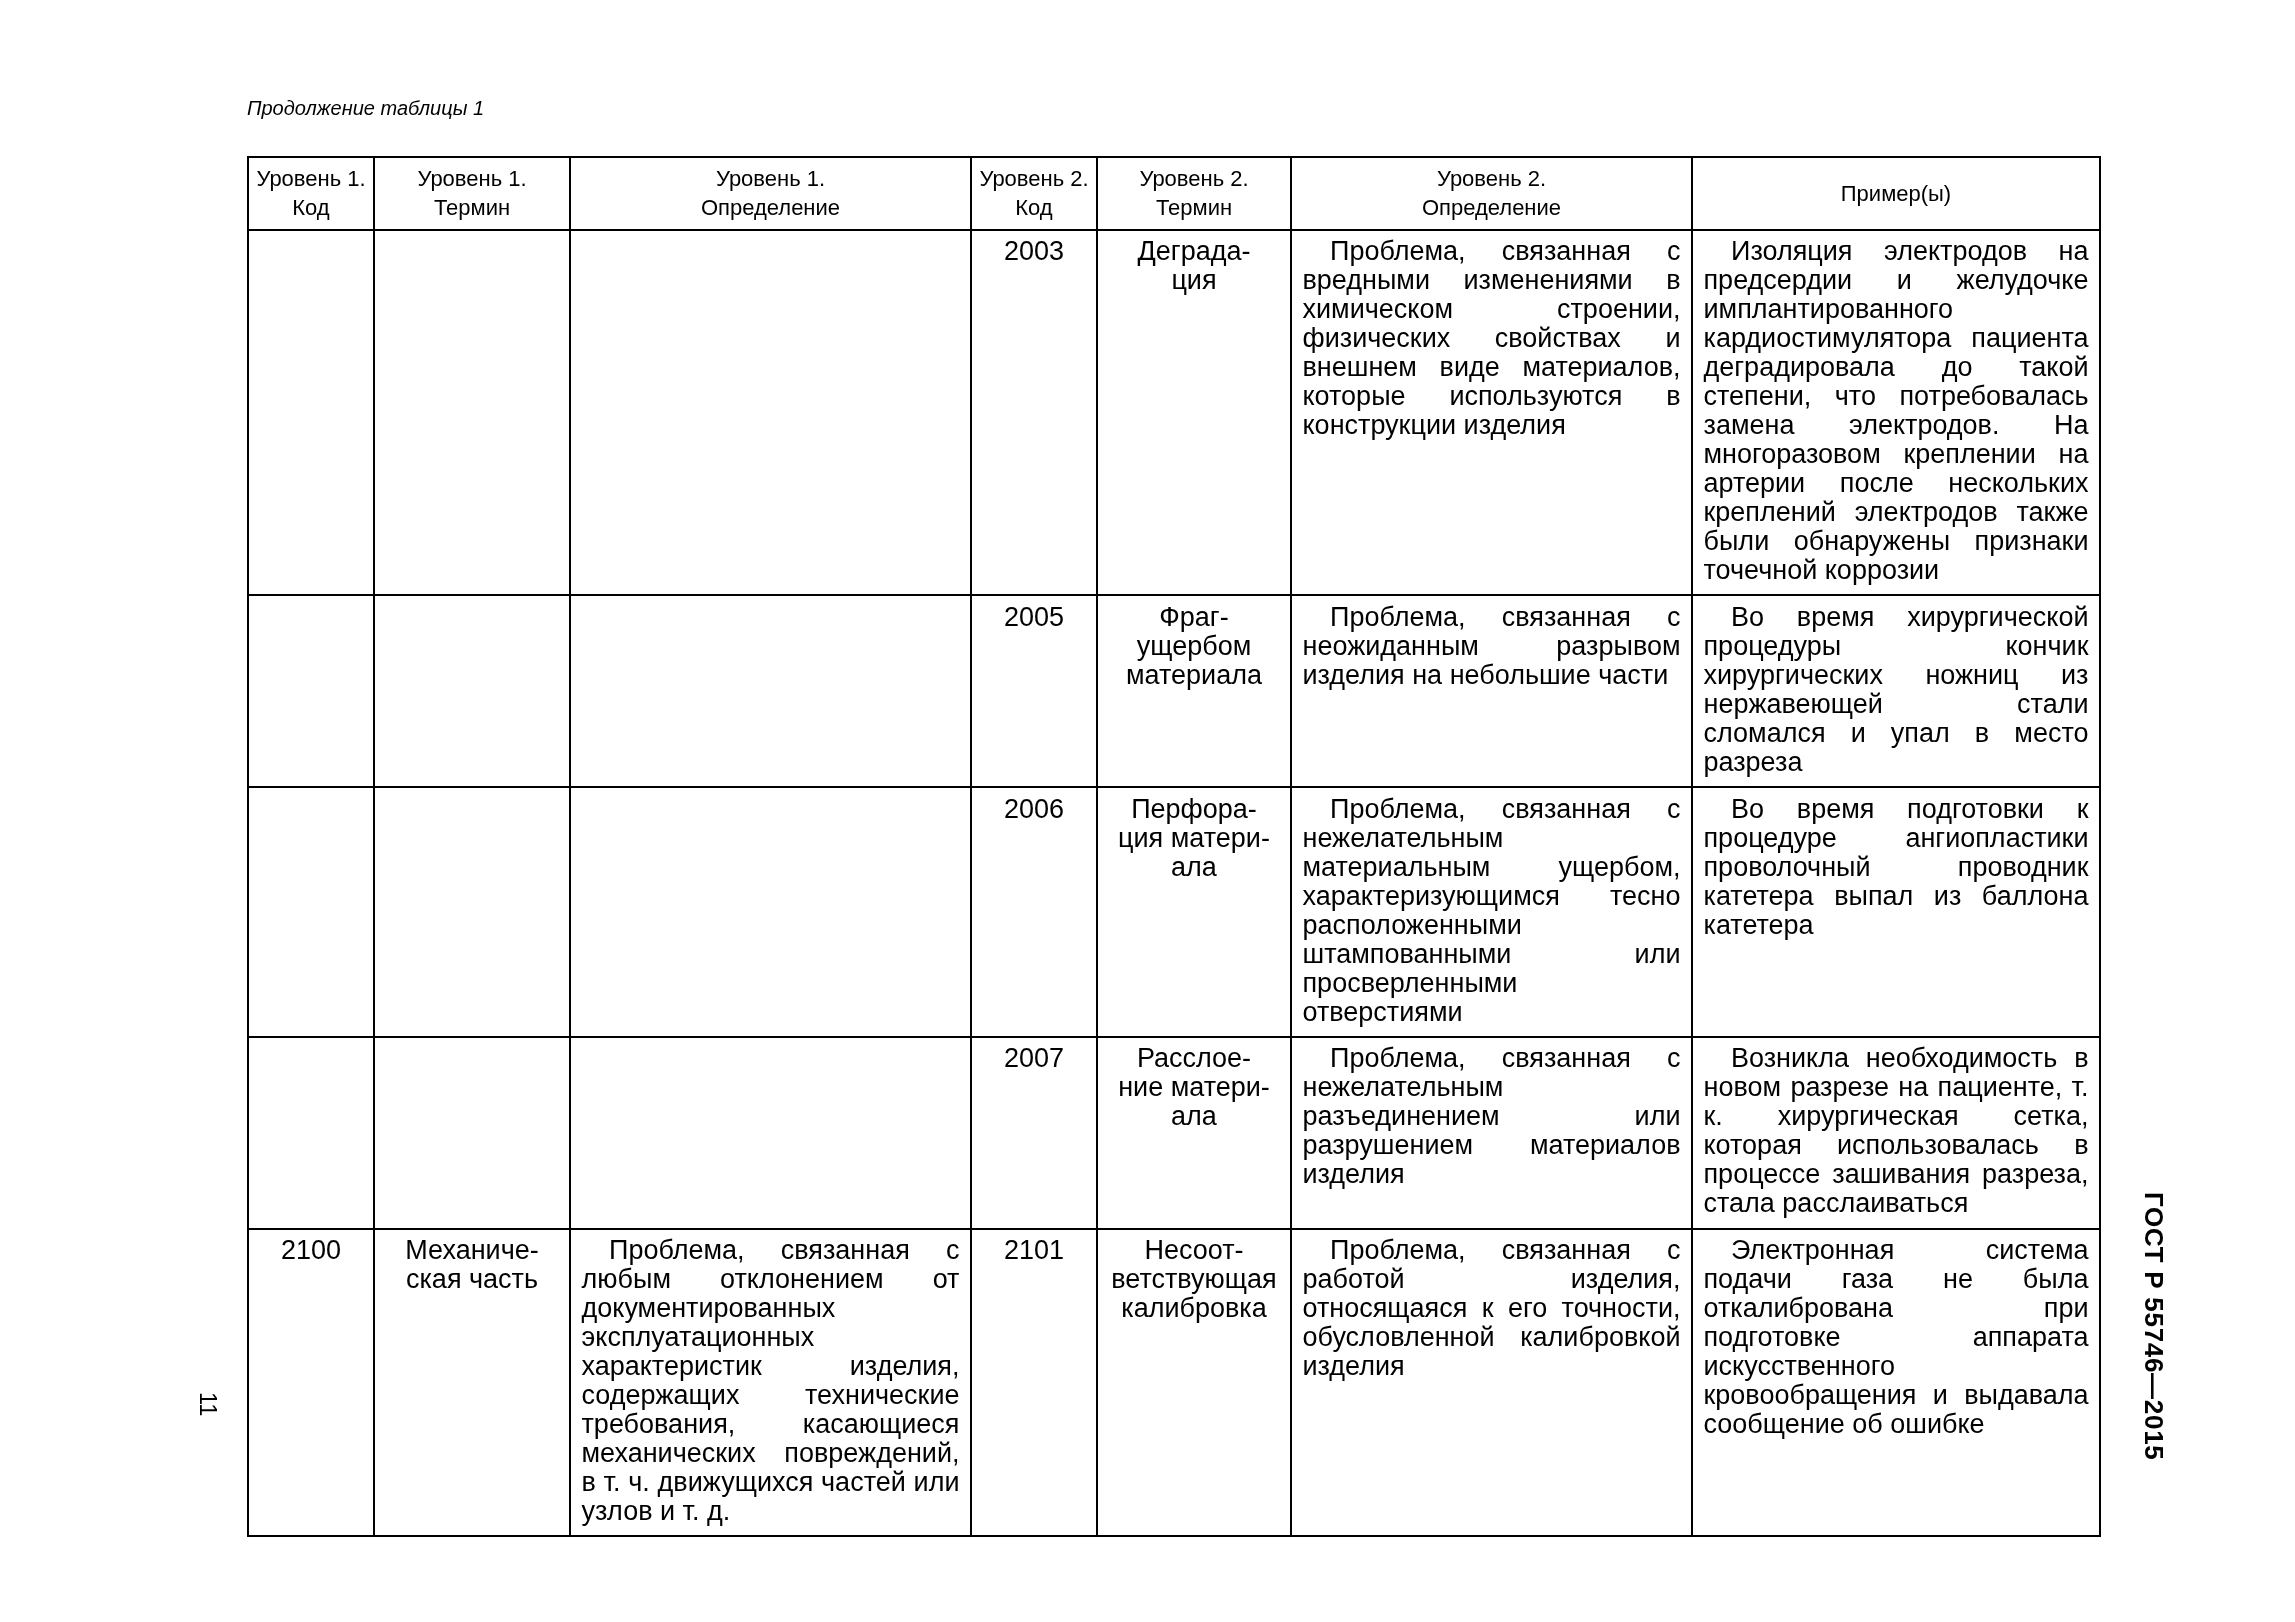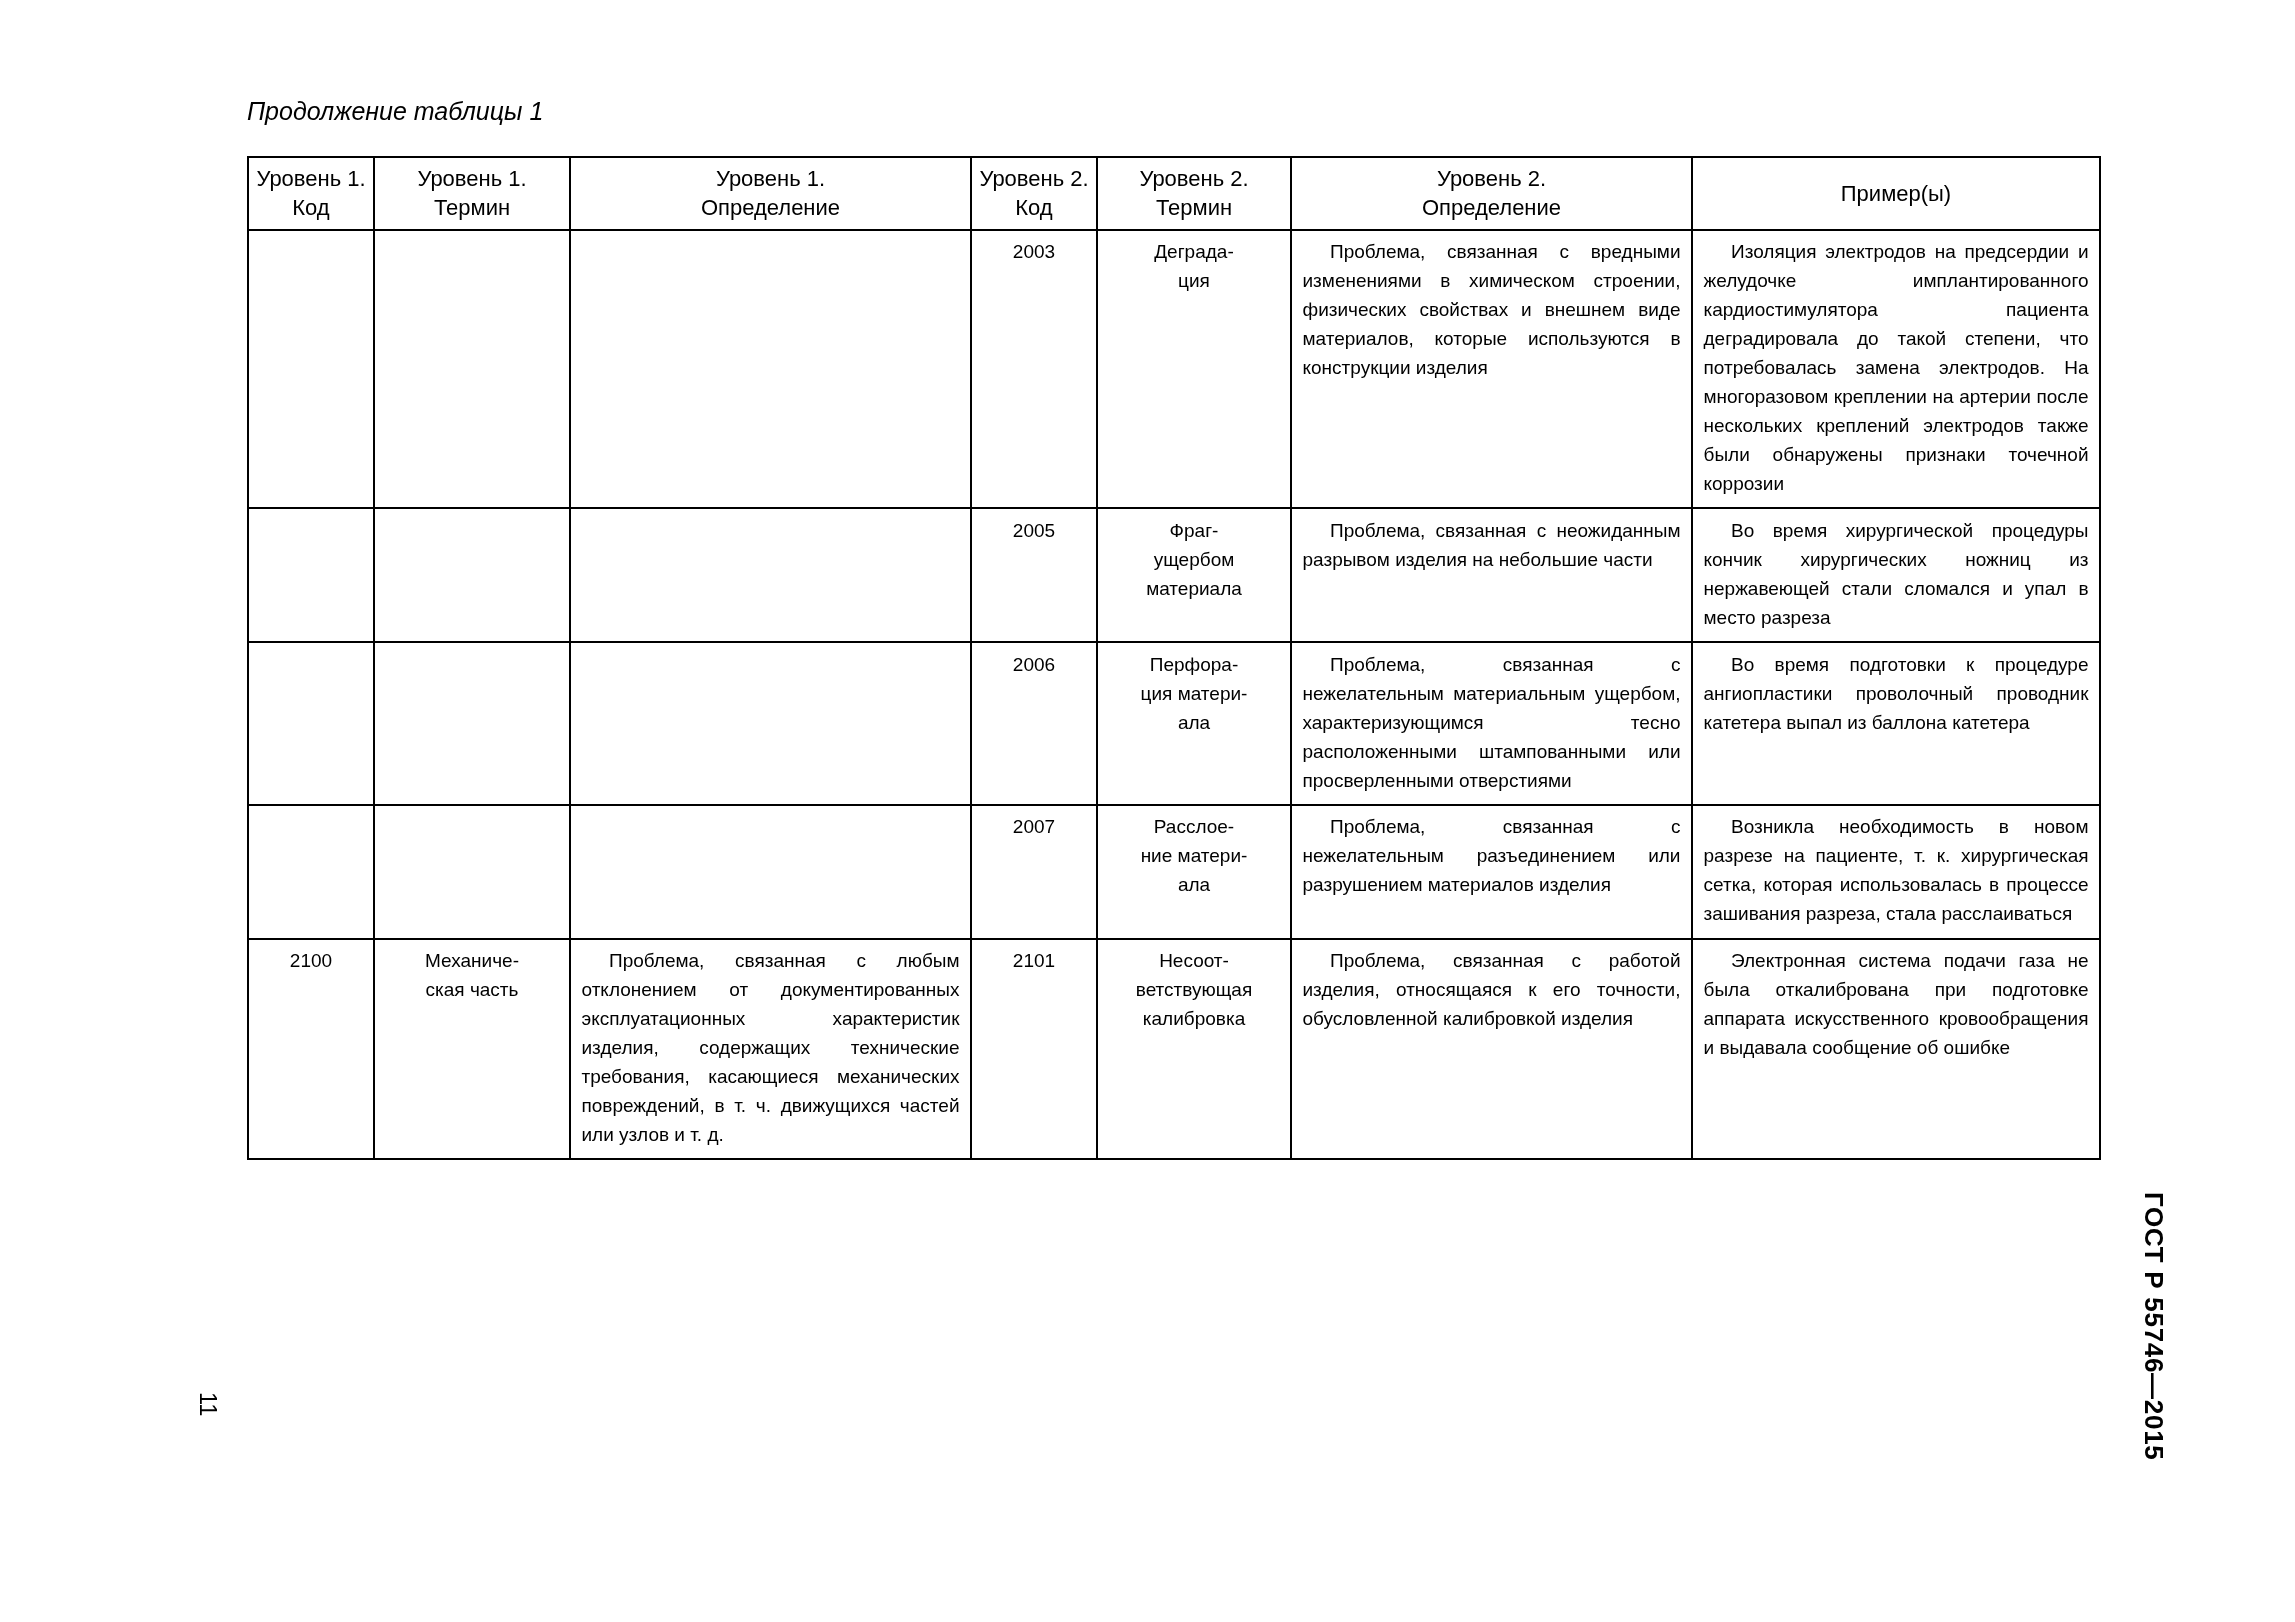--- a/index.html
+++ b/index.html
@@ -13,36 +13,36 @@
     height: 1623px;
     font-family: "Liberation Sans", sans-serif;
     color: #000;
     overflow: hidden;
   }
 
   .caption {
     position: absolute;
     left: 247px;
     top: 97px;
-    font-size: 25px;
+    font-size: 20px;
     font-style: italic;
   }
 
   table.doc-table {
     position: absolute;
     left: 247px;
     top: 156px;
     width: 1853px;
     border-collapse: collapse;
     table-layout: fixed;
   }
   .doc-table th,
   .doc-table td {
     border: 2px solid #000;
-    font-size: 19px;
+    font-size: 27px;
     line-height: 29px;
     font-weight: normal;
     vertical-align: top;
     padding: 6.5px 10.5px 9.2px 10.5px;
     overflow: hidden;
   }
   .doc-table th {
     text-align: center;
     vertical-align: middle;
     white-space: pre-line;

